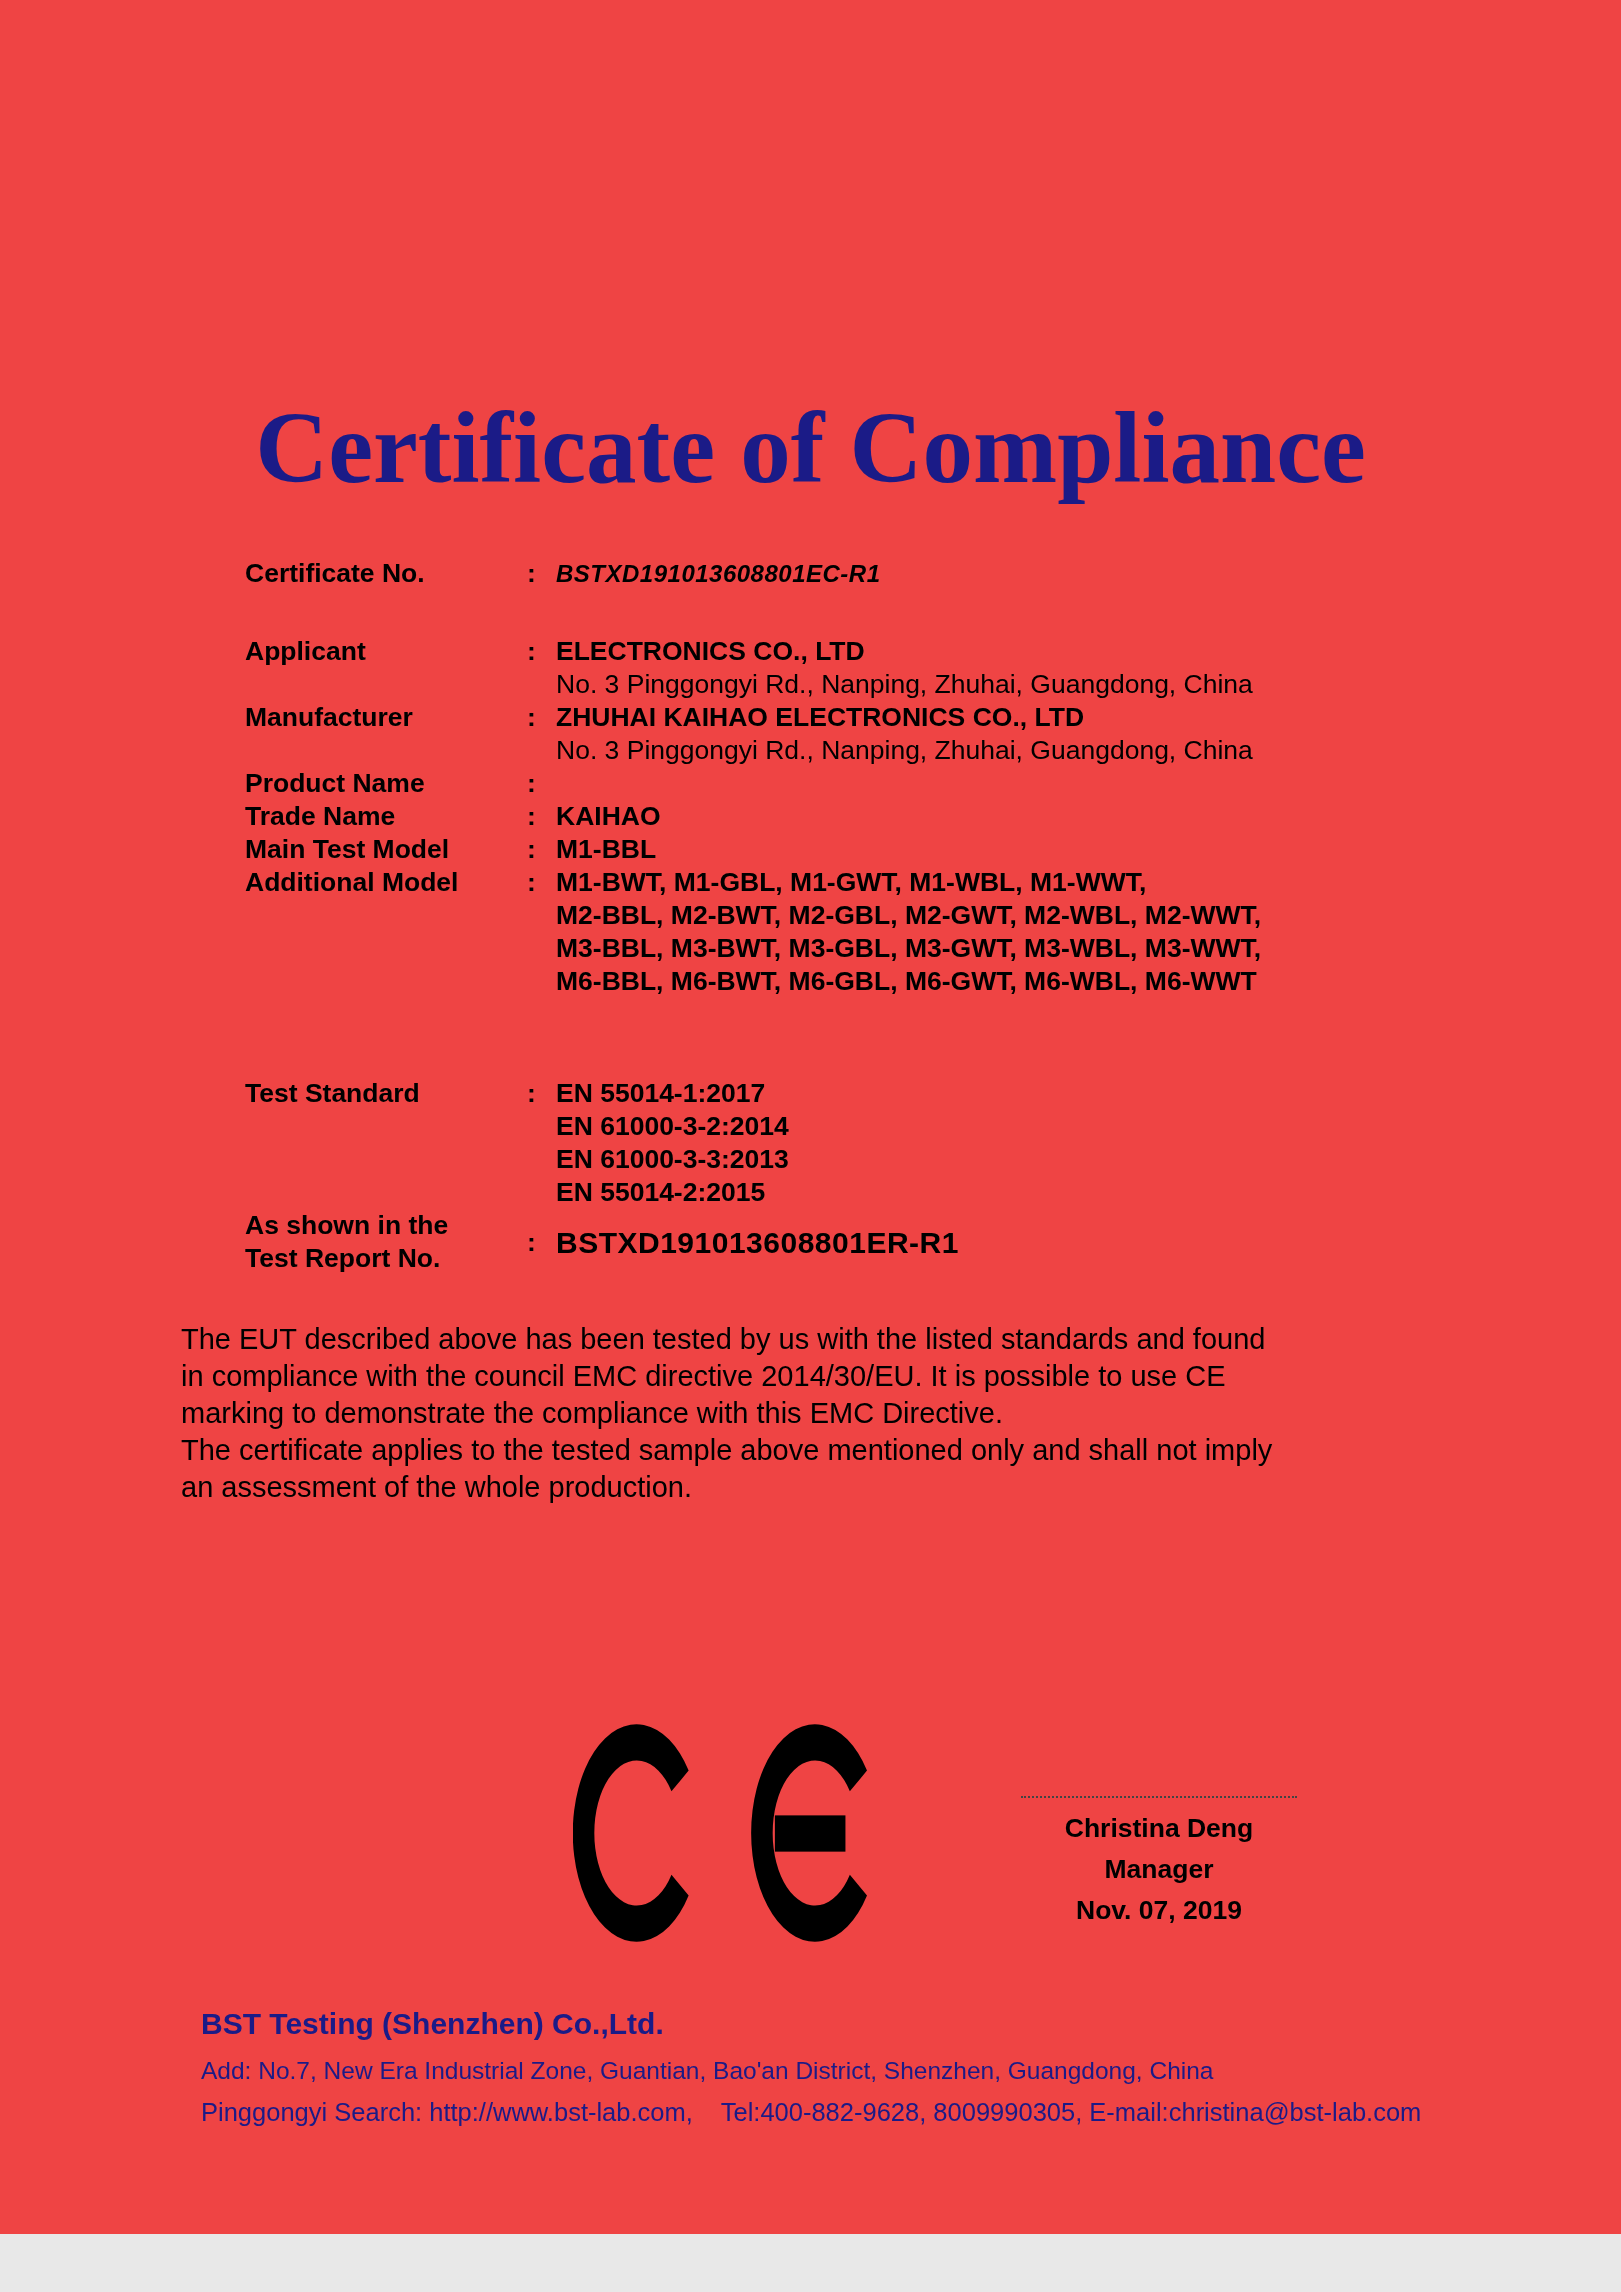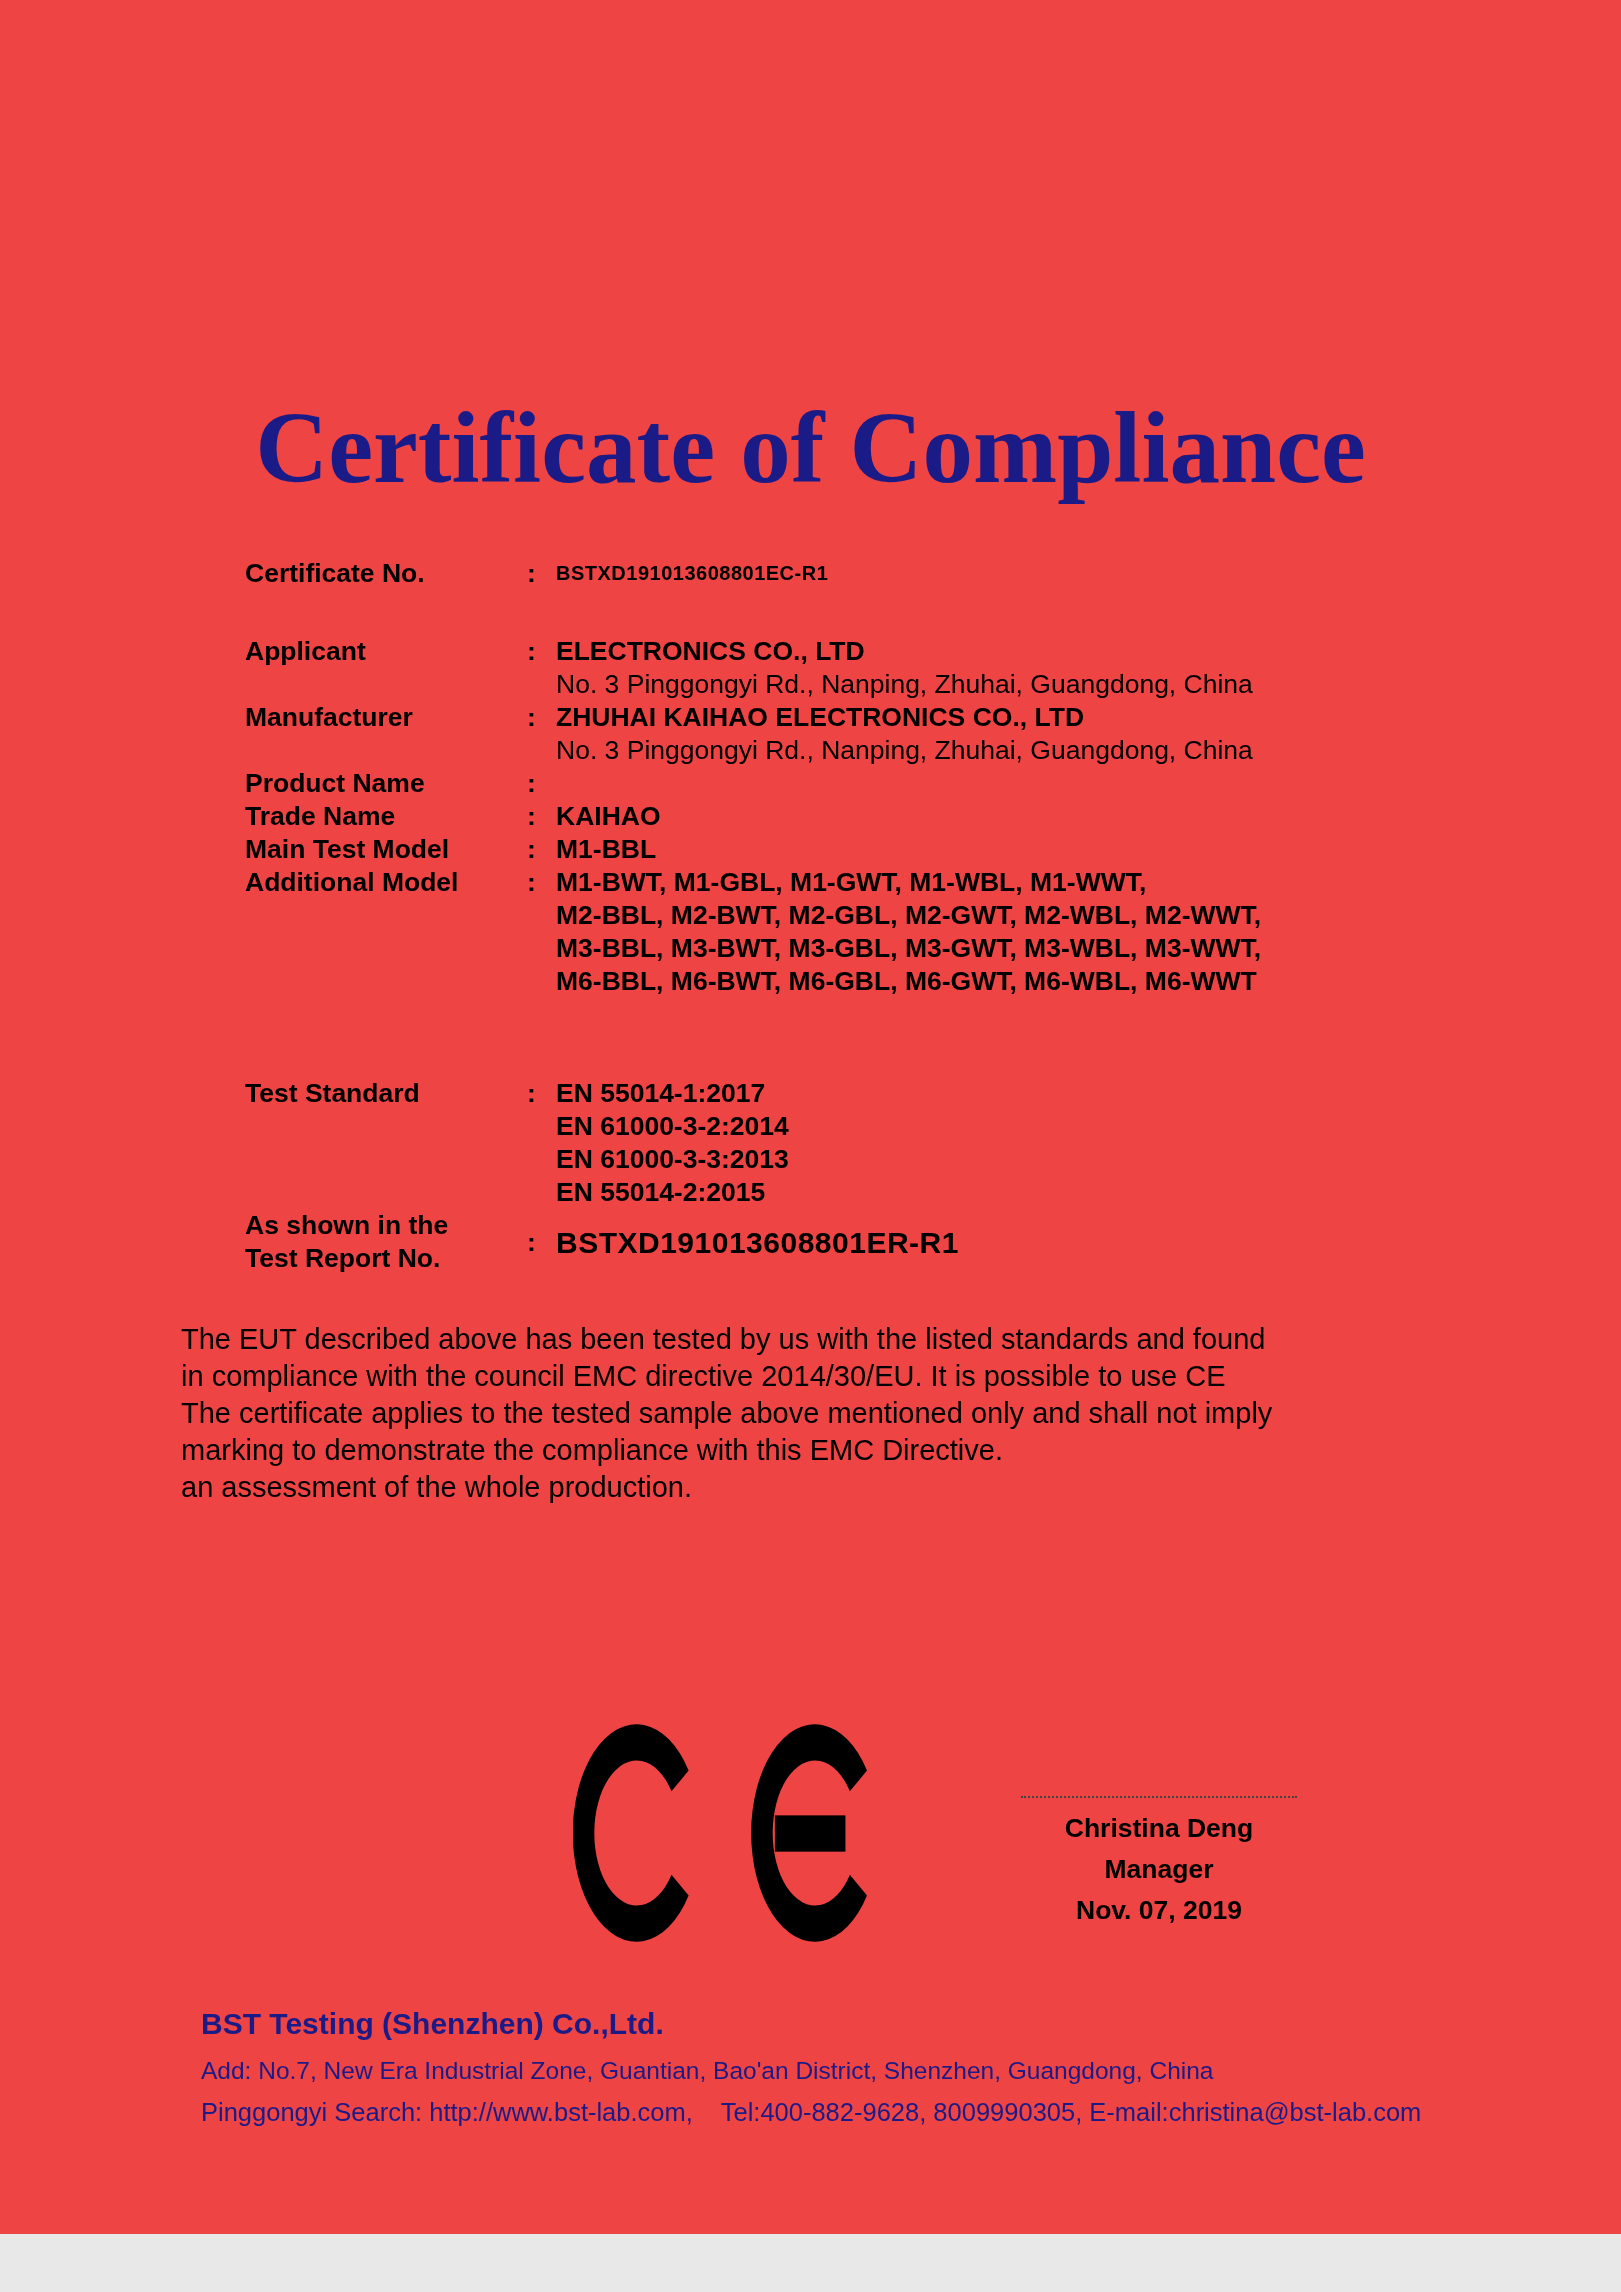--- a/index.html
+++ b/index.html
@@ -29,21 +29,21 @@
     position:absolute; left:245px; top:557px; width:1157px;
     font-size:26.5px; line-height:33px; font-weight:bold;
   }
   .row { display:flex; align-items:flex-start; }
   .row .lbl { width:282px; flex:none; }
   .row .colon { width:29px; flex:none; text-align:left; }
   .row .val { flex:1; }
   .row.first { margin-bottom:45px; }
   .row.standards { margin-top:79px; }
   .row.report { align-items:center; }
-  .val-big { font-size:20px; letter-spacing:0.5px; }
+  .val-big { font-size:24px; letter-spacing:0.5px;font-style:italic; }
   .val-report { font-size:30px; letter-spacing:0.5px; }
   .addr { font-weight:normal; }
 
   
   .body-text {
     position:absolute; left:181px; top:1321px; width:1269px;
     font-size:29px; line-height:37px; font-weight:normal;
   }
 
   
@@ -149,22 +149,22 @@
       </div>
       <div class="colon">:</div>
       <div class="val val-report">BSTXD191013608801ER-R1</div>
     </div>
 
   </div>
 
   <div class="body-text">
     <div>The EUT described above has been tested by us with the listed standards and found</div>
     <div>in compliance with the council EMC directive 2014/30/EU. It is possible to use CE</div>
+    <div>marking to demonstrate the compliance with this EMC Directive.</div>
     <div>The certificate applies to the tested sample above mentioned only and shall not imply</div>
-    <div>marking to demonstrate the compliance with this EMC Directive.</div>
     <div>an assessment of the whole production.</div>
   </div>
 
   <div class="ce">
     <svg width="294" height="222" viewBox="0 0 300 226" xmlns="http://www.w3.org/2000/svg" aria-hidden="true">
 
       <path fill="#000" d="M118,48.3 A65,111 0 1 0 118,175.7 L100.5,154.5 A43.3,74 0 1 1 100.5,69.5 Z"></path>
 
       <path fill="#000" d="M300,48.3 A65,111 0 1 0 300,175.7 L282.5,154.5 A43.3,74 0 1 1 282.5,69.5 Z"></path>
 

